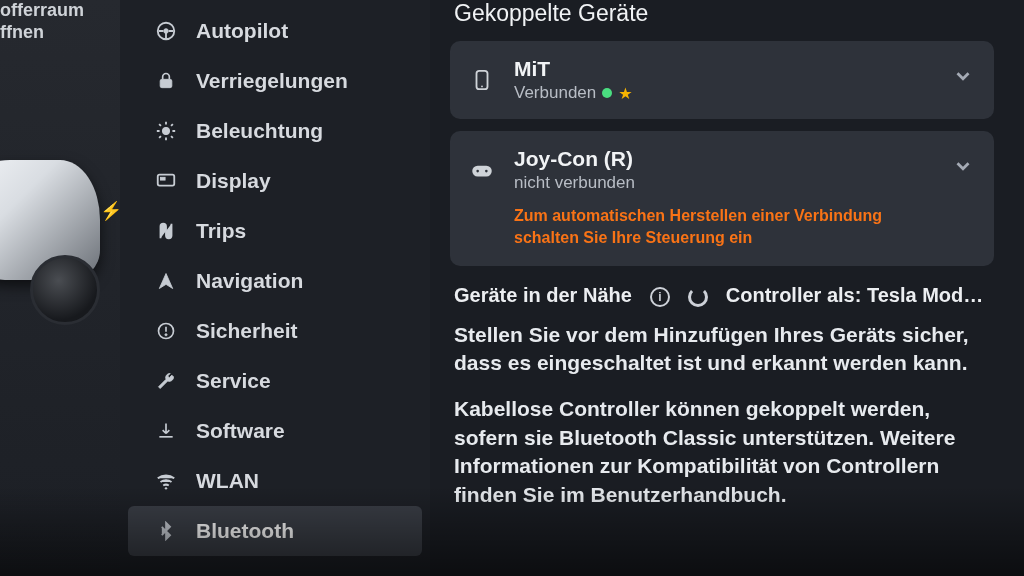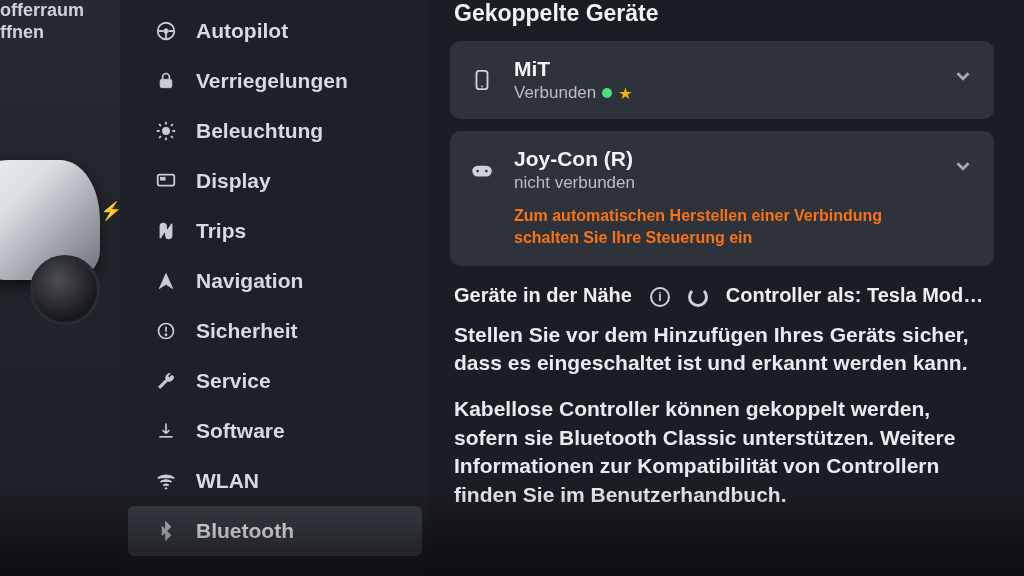--- a/index.html
+++ b/index.html
@@ -94,21 +94,21 @@
   .side-icon svg { fill: currentColor; stroke: currentColor; }
 
   
   .main {
     flex: 1;
     padding: 0 30px 0 20px;
     overflow: hidden;
   }
   .section-title {
     font-size: 23px;
-    font-weight: 700;
+    font-weight: 400;
     color: #f1f3f5;
     margin: 0 0 14px 4px;
   }
   .device-card {
     background: #2e323a;
     border-radius: 10px;
     padding: 16px 20px 16px 18px;
     margin-bottom: 12px;
     display: flex;
     align-items: flex-start;

